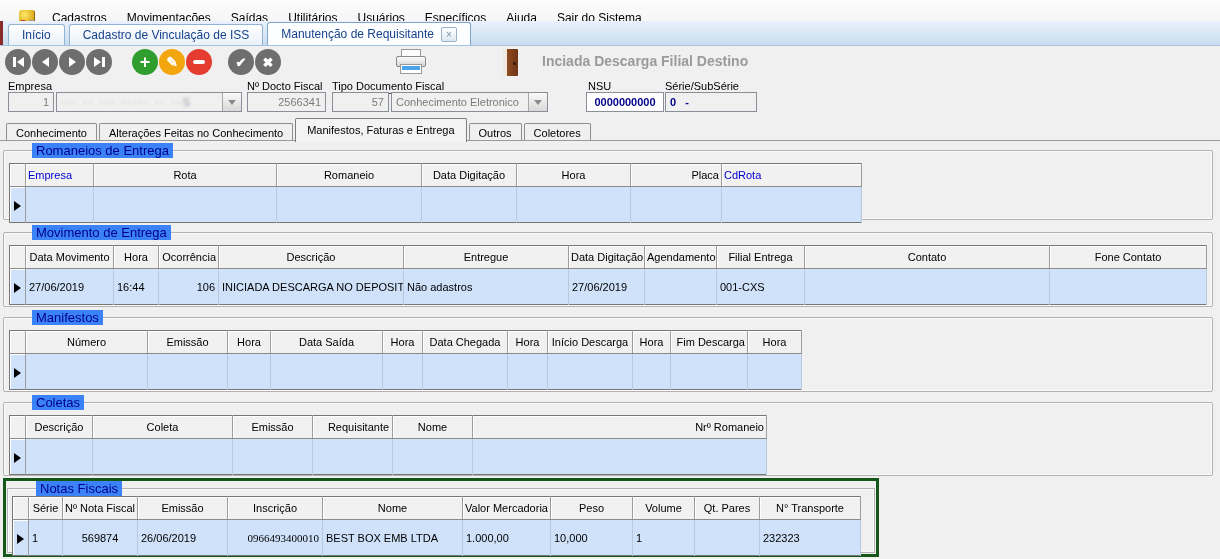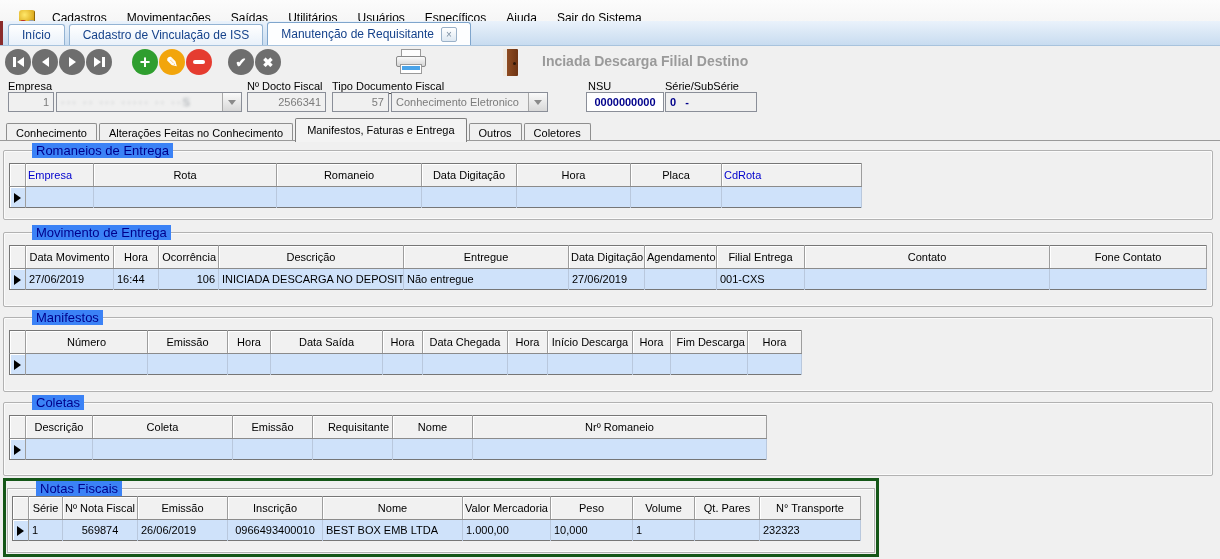--- a/index.html
+++ b/index.html
@@ -89,21 +89,21 @@
   .g5-box { position:absolute; left:1px; right:1px; top:7px; bottom:1px; border:1px solid #b2b2b2; box-shadow:inset 0 0 0 1px #fbfbfb; }
   .g5 .gtitle { top:0px; left:10px; z-index:2; }
   
   .gridhost { position:absolute; left:5px; top:12px; }
   .g5 .gridhost { left:6px; top:15px; }
   table.grid-table { border-collapse:collapse; table-layout:fixed; background:#fff; border:1px solid #767676; font-size:11px; }
   .grid-table th { background:#f1f1f1; font-weight:normal; height:23px; padding:0 2px;
     border-right:1px solid #9d9d9d; border-bottom:1px solid #8b8b8b;
     box-shadow:inset 1px 1px 0 #ffffff; overflow:hidden; white-space:nowrap; }
   .grid-table th.blue { color:#0000cd; }
-  .grid-table td { height:21px; padding:0 3px; border-right:1px solid #b9c8dd; overflow:hidden; white-space:nowrap; }
+  .grid-table td { height:36px; padding:0 3px; border-right:1px solid #b9c8dd; overflow:hidden; white-space:nowrap; }
   .grid-table tr.data td { background:#cfe2fa; }
   .grid-table td.sel, .grid-table th.sel { background:#f1f1f1; border-right:1px solid #9d9d9d;
     box-shadow:inset 1px 1px 0 #ffffff; text-align:center; padding:0; }
   .tri-marker { display:inline-block; width:0; height:0; border-left:7px solid #000;
     border-top:5px solid transparent; border-bottom:5px solid transparent; vertical-align:middle; }
 </style>
 </head>
 <body>
 
 <div class="menubar">
@@ -212,21 +212,21 @@
             <col style="width: 140px;">
           </colgroup>
           <thead>
             <tr>
               <th class="sel"></th>
               <th class="blue" style="text-align: left;">Empresa</th>
               <th style="text-align: center;">Rota</th>
               <th style="text-align: center;">Romaneio</th>
               <th style="text-align: center;">Data Digitação</th>
               <th style="text-align: center;">Hora</th>
-              <th style="text-align: center;">Placa</th>
+              <th style="text-align: right;">Placa</th>
               <th class="blue" style="text-align: left;">CdRota</th>
             </tr>
           </thead>
           <tbody>
             <tr class="data">
               <td class="sel"><span class="tri-marker"></span></td>
               <td style="text-align: left;"></td>
               <td style="text-align: left;"></td>
               <td style="text-align: left;"></td>
               <td style="text-align: left;"></td>
@@ -271,21 +271,21 @@
               <th style="text-align: center;">Fone Contato</th>
             </tr>
           </thead>
           <tbody>
             <tr class="data">
               <td class="sel"><span class="tri-marker"></span></td>
               <td style="text-align: left;">27/06/2019</td>
               <td style="text-align: left;">16:44</td>
               <td style="text-align: right;">106</td>
               <td style="text-align: left;">INICIADA DESCARGA NO DEPOSITO</td>
-              <td style="text-align: left;">Não entregue</td>
+              <td style="text-align: left;">Não adastros</td>
               <td style="text-align: left;">27/06/2019</td>
               <td style="text-align: left;"></td>
               <td style="text-align: left;">001-CXS</td>
               <td style="text-align: left;"></td>
               <td style="text-align: left;"></td>
             </tr>
           </tbody>
         </table>
       </div>
   </div>
@@ -358,21 +358,21 @@
             <col style="width: 294px;">
           </colgroup>
           <thead>
             <tr>
               <th class="sel"></th>
               <th style="text-align: center;">Descrição</th>
               <th style="text-align: center;">Coleta</th>
               <th style="text-align: center;">Emissão</th>
               <th style="text-align: center; padding-left: 14px;">Requisitante</th>
               <th style="text-align: center;">Nome</th>
-              <th style="text-align: center;">Nrº Romaneio</th>
+              <th style="text-align: right;">Nrº Romaneio</th>
             </tr>
           </thead>
           <tbody>
             <tr class="data">
               <td class="sel"><span class="tri-marker"></span></td>
               <td style="text-align: left;"></td>
               <td style="text-align: left;"></td>
               <td style="text-align: left;"></td>
               <td style="text-align: left;"></td>
               <td style="text-align: left;"></td>
@@ -415,21 +415,21 @@
               <th style="text-align: center;">Qt. Pares</th>
               <th style="text-align: center;">N° Transporte</th>
             </tr>
           </thead>
           <tbody>
             <tr class="data">
               <td class="sel"><span class="tri-marker"></span></td>
               <td style="text-align: left;">1</td>
               <td style="text-align: center;">569874</td>
               <td style="text-align: left;">26/06/2019</td>
-              <td style="text-align: center;">0966493400010</td>
+              <td style="text-align: right; font-family: Liberation Serif, serif;">0966493400010</td>
               <td style="text-align: left;">BEST BOX EMB LTDA</td>
               <td style="text-align: left;">1.000,00</td>
               <td style="text-align: left;">10,000</td>
               <td style="text-align: left;">1</td>
               <td style="text-align: left;"></td>
               <td style="text-align: left;">232323</td>
             </tr>
           </tbody>
         </table>
       </div>

